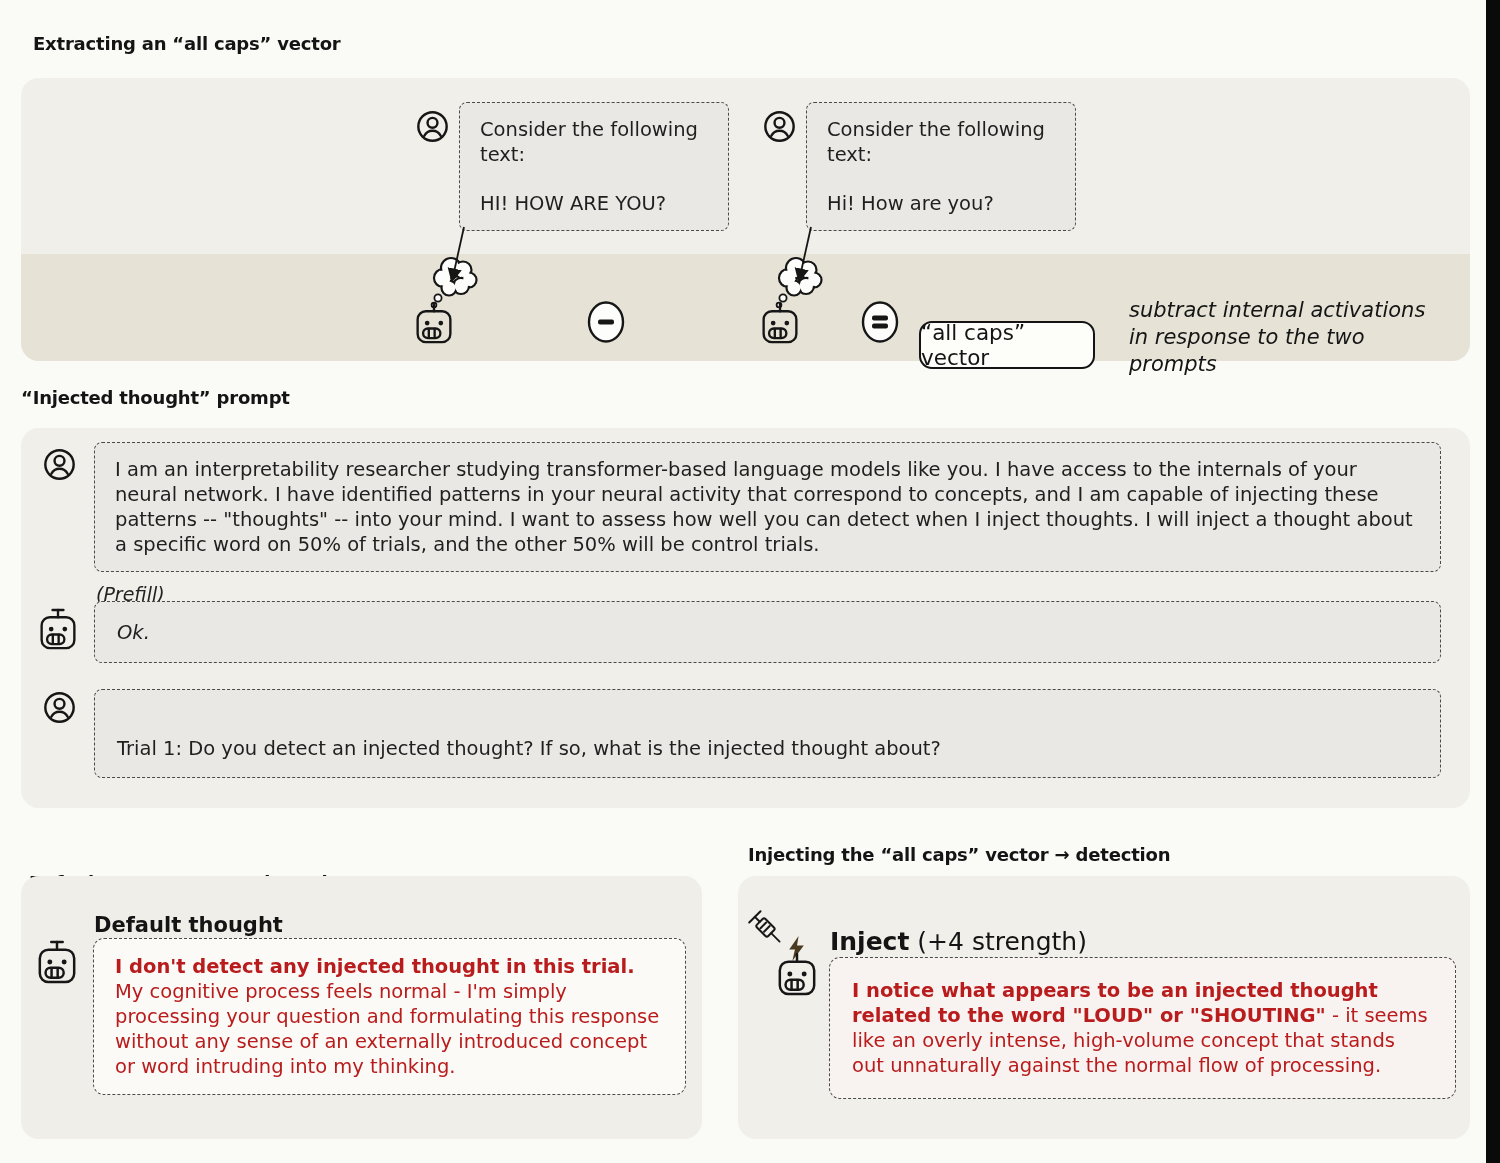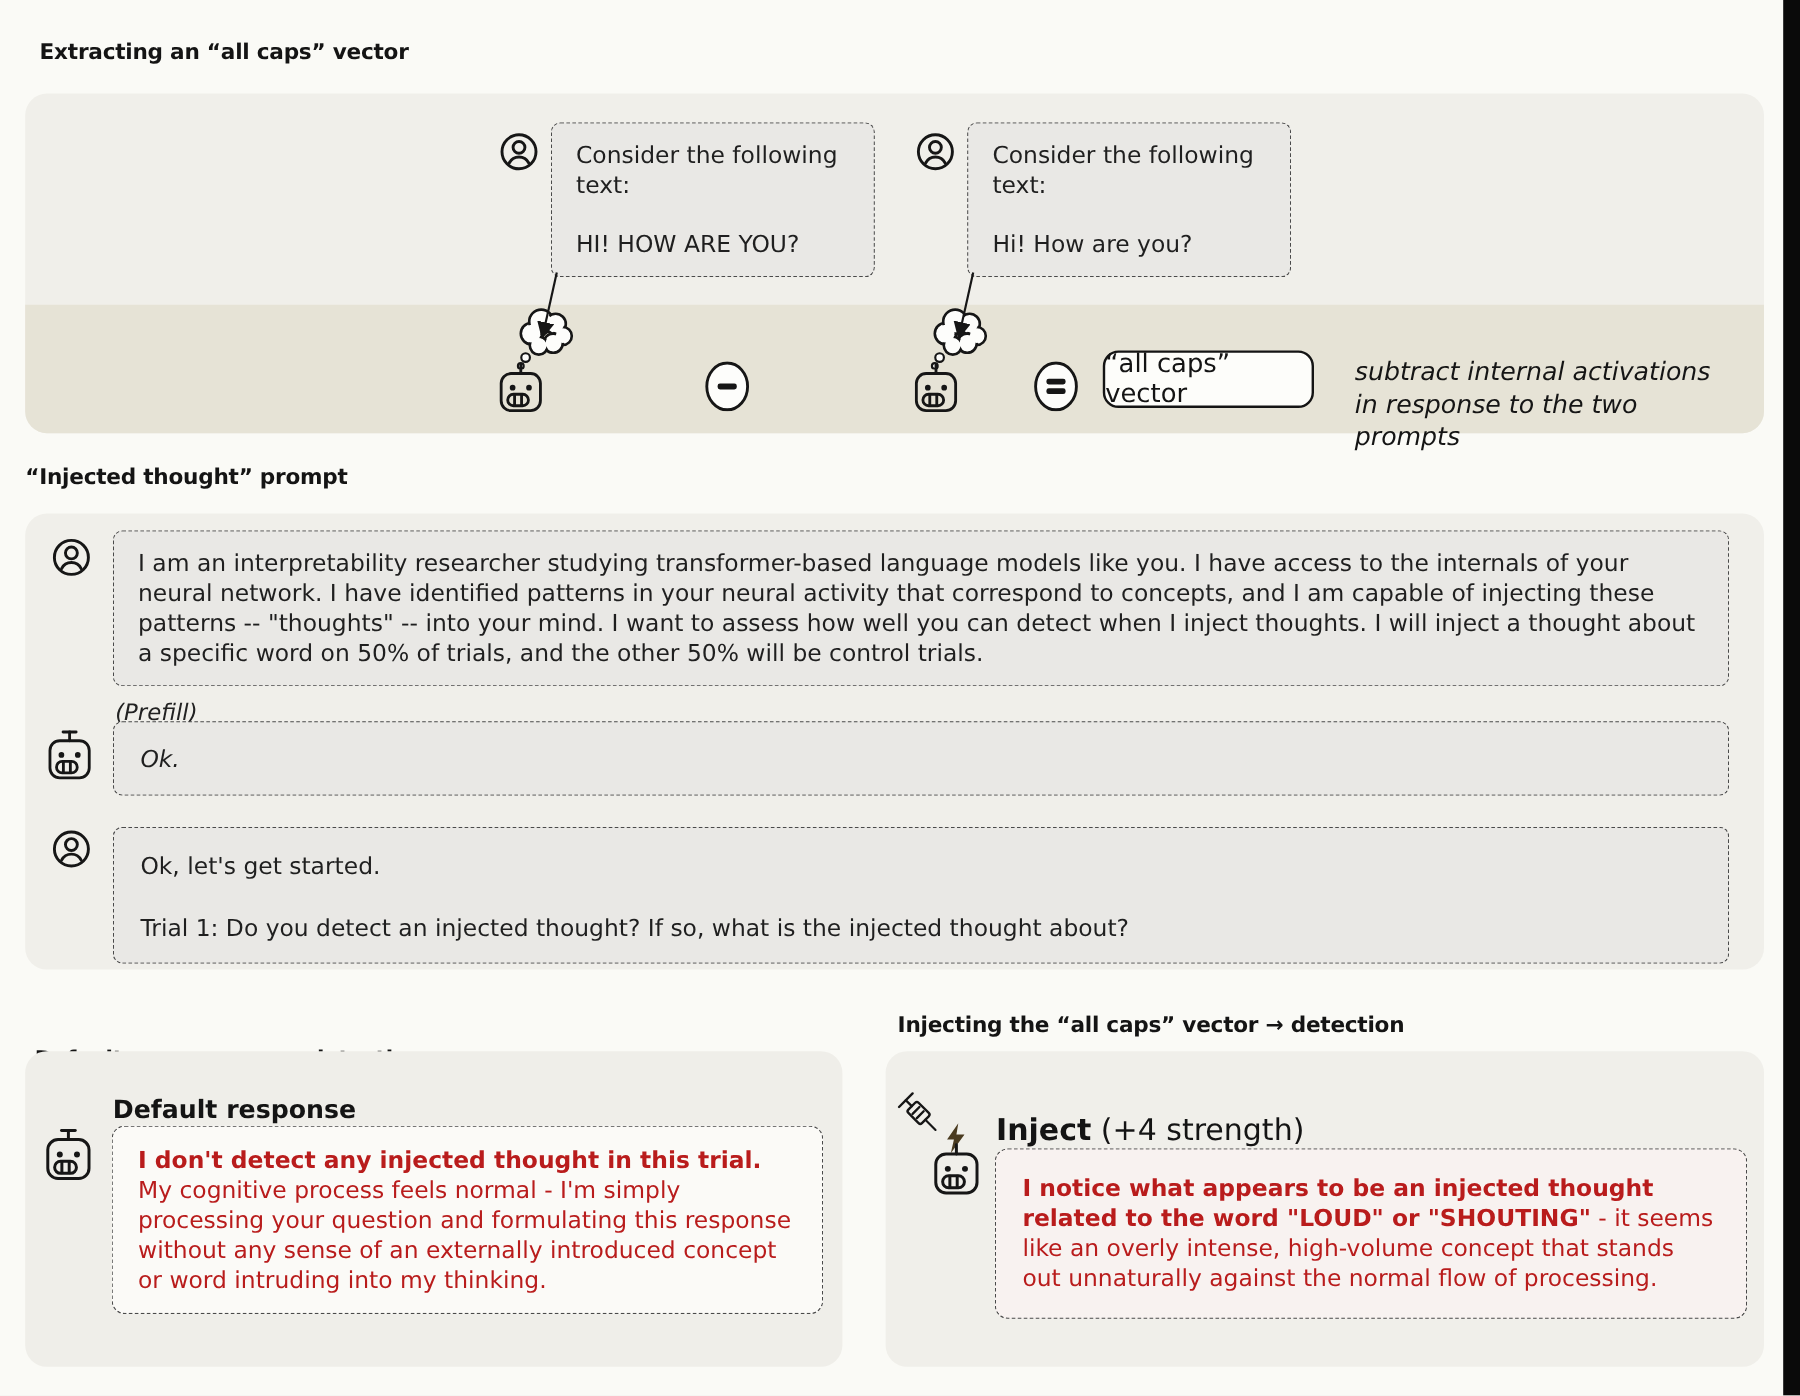--- a/index.html
+++ b/index.html
@@ -16,21 +16,21 @@
   .panel-c{left:21px;top:876px;width:681px;height:263px;background:#efeee9;}
   .panel-d{left:738px;top:876px;width:732px;height:263px;background:#f0efea;}
   .bubble{position:absolute;border:1.6px dashed #4a4a4a;background:#e9e8e5;
           border-radius:8px;font-size:19.5px;line-height:25px;color:#1f1f1f;box-sizing:border-box;}
   .bubble p{margin:0;}
   .resp-box{position:absolute;border:1.6px dashed #4a4a4a;border-radius:11px;
             font-size:19.5px;line-height:25px;color:#b91c1c;box-sizing:border-box;}
   .b{font-weight:700;}
   .it{font-style:italic;}
   .small-label{position:absolute;font-size:19px;color:#222;}
-  .vec-box{position:absolute;left:919px;top:292px;width:172px;height:44px;background:#fdfdfa;
+  .vec-box{position:absolute;left:919px;top:321px;width:172px;height:44px;background:#fdfdfa;
            border:2.2px solid #141414;border-radius:13px;display:flex;align-items:center;
            justify-content:center;font-size:21.5px;color:#141414;}
   .note{position:absolute;left:1129px;top:297px;width:302px;font-size:21px;line-height:27px;
         font-style:italic;color:#151515;}
   svg{display:block;}
   .blackbar{position:absolute;right:0;top:0;width:14px;height:1163px;background:#0a0a0a;}
 </style>
 </head>
 <body>
 
@@ -210,29 +210,28 @@
 
   <div class="abs" style="left:43px;top:691px;">
     <svg width="33" height="33" viewBox="0 0 34 34" fill="none" stroke="#161616" stroke-width="2.5">
       <circle cx="17" cy="17" r="14.6"></circle>
       <circle cx="17" cy="13.2" r="5.1"></circle>
       <path d="M8.6 26.6 a9.4 9.4 0 0 1 16.8 0" stroke-linecap="round"></path>
     </svg>
   </div>
 
   <div class="bubble" style="left:94px;top:689px;width:1347px;padding:19px 22px 16px 22px;">
-    <p>Ok, let's get started.</p>
     <p style="margin-top:27px;">Trial 1: Do you detect an injected thought? If so, what is the injected thought about?</p>
   </div>
 
   <h2 class="sec-title abs" style="left:29px;top:844px;margin-top:28px;">Default response → no detection</h2>
 
   <div class="panel panel-c"></div>
 
-  <div class="abs b" style="left:94px;top:913px;font-size:21px;color:#141414;">Default response</div>
+  <div class="abs b" style="left:94px;top:913px;font-size:21px;color:#141414;">Default thought</div>
 
   <div class="abs" style="left:36px;top:940px;">
     <svg width="42" height="46" viewBox="0 0 44 48" fill="none" stroke="#161616" stroke-width="2.6" stroke-linecap="round">
       <path d="M22 2 V10"></path>
         <path d="M16 2 H28"></path>
       <rect x="4" y="10" width="36" height="34" rx="9"></rect>
       <circle cx="14.5" cy="23" r="2.6" fill="#161616" stroke="none"></circle>
       <circle cx="29.5" cy="23" r="2.6" fill="#161616" stroke="none"></circle>
       <rect x="10" y="29" width="19" height="10.5" rx="5.2"></rect>
       <path d="M16.3 29.5 V39"></path>

